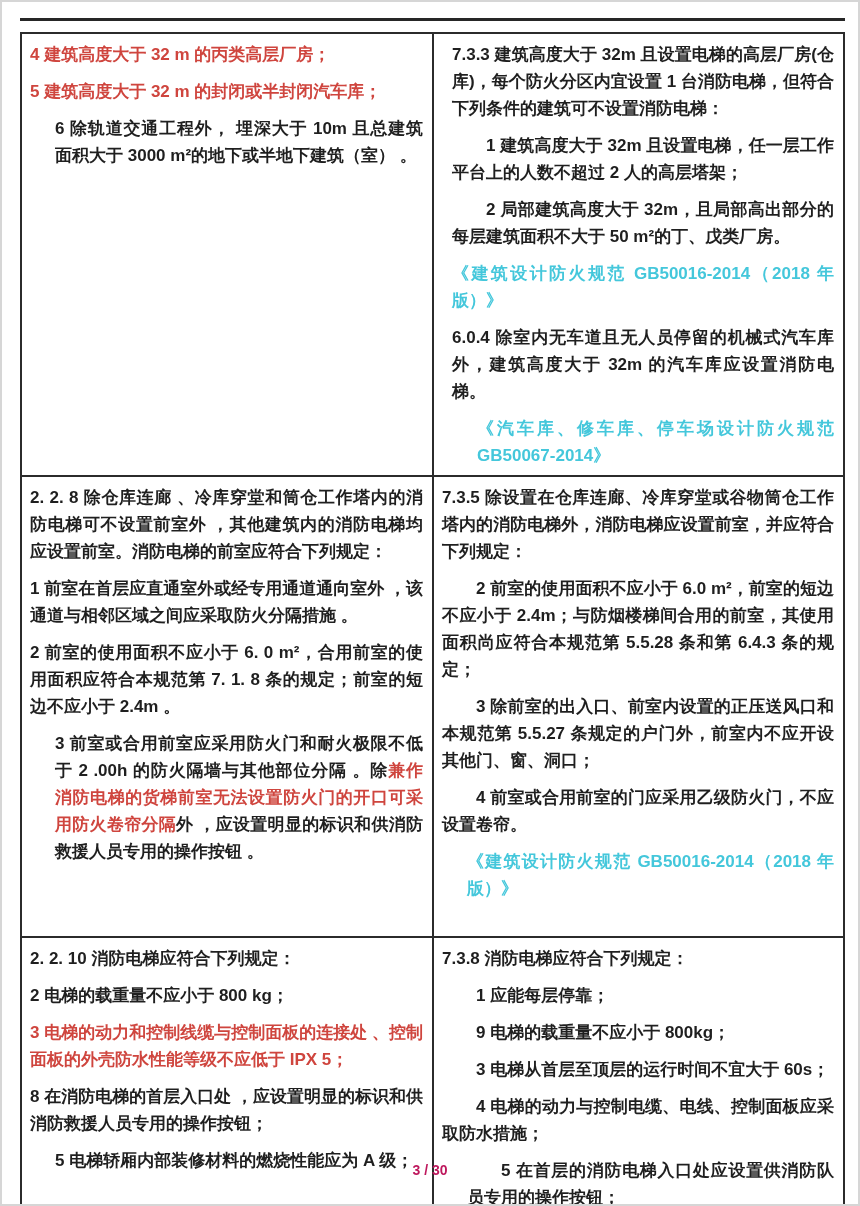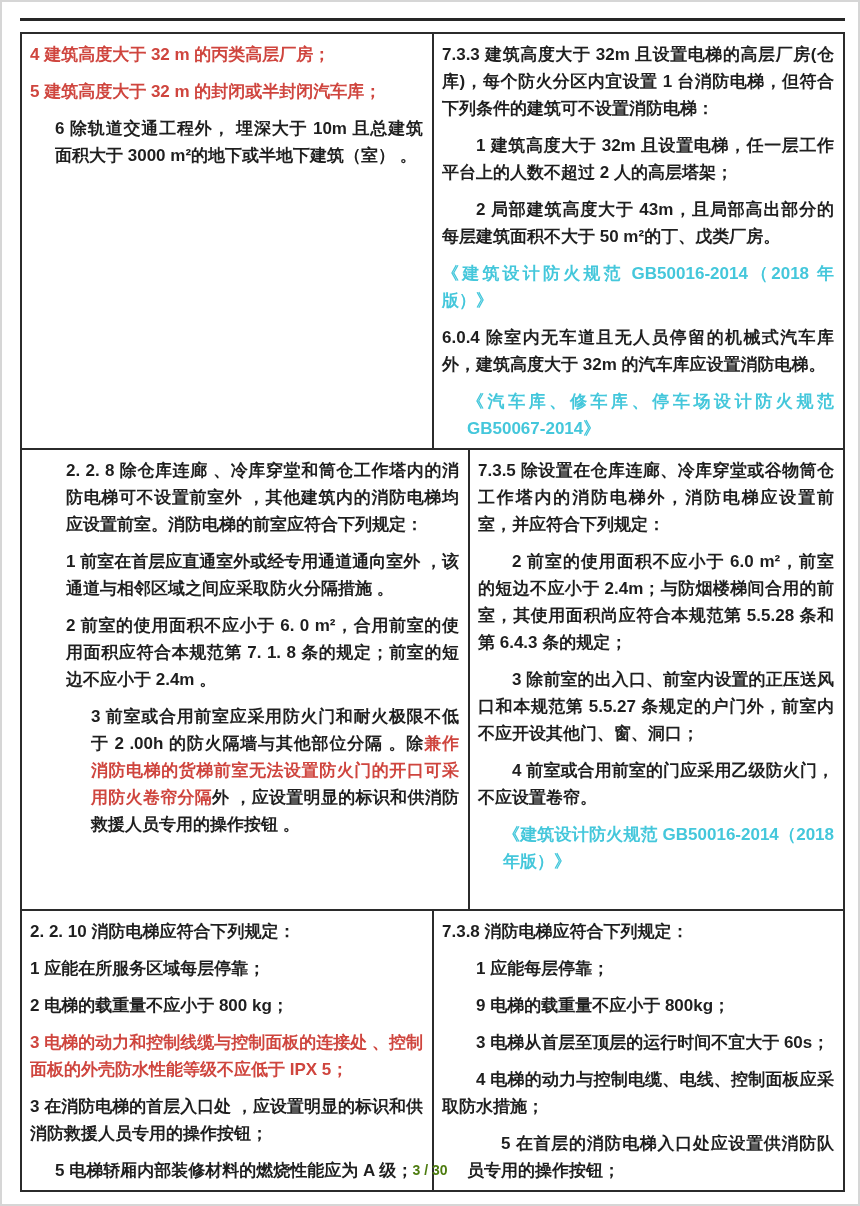--- a/index.html
+++ b/index.html
@@ -25,22 +25,22 @@
     left: 18px;
     top: 30px;
     width: 825px;
     border: 2px solid #2b2b2b;
   }
   .row {
     display: flex;
     border-bottom: 2px solid #2b2b2b;
   }
   .row:last-child { border-bottom: none; }
-  .row.r1 { min-height: 371px; }
-  .row.r2 { min-height: 461px; padding-left: 36px; }
+  .row.r1 { min-height: 371px; gap: 10px; }
+  .row.r2 { min-height: 461px; }
   .row.r3 { min-height: 276px; }
   .cell {
     padding: 7px 9px 6px 8px;
     font-size: 17px;
     line-height: 27px;
     font-weight: bold;
     color: var(--text-black, #1f1f1f);
     text-align: justify;
   }
   .cell.left {
@@ -56,39 +56,39 @@
   .run-red   { color: var(--highlight-red, #cf453e); }
   .run-blue  { color: var(--reference-cyan, #44c7db); }
   .footer {
     position: absolute;
     left: 0;
     top: 1160px;
     width: 100%;
     text-align: center;
     font-size: 14px;
     font-weight: bold;
-    color: #4d7c0f;
+    color: #be185d;
   }
 </style>
 </head>
 <body>
 
 <div class="top-rule"></div>
 
 <div class="doc-table">
     <div class="row r1">
       <div class="cell left">
         <p><span class="run-red">4 建筑高度大于 32 m 的丙类高层厂房；</span></p>
         <p><span class="run-red">5 建筑高度大于 32 m 的封闭或半封闭汽车库；</span></p>
         <p><span class="run-black">6 除轨道交通工程外， 埋深大于 10m 且总建筑面积大于 3000 m²的地下或半地下建筑（室） 。</span></p>
       </div>
       <div class="cell right">
         <p><span class="run-black">7.3.3 建筑高度大于 32m 且设置电梯的高层厂房(仓库)，每个防火分区内宜设置 1 台消防电梯，但符合下列条件的建筑可不设置消防电梯：</span></p>
         <p class="indent"><span class="run-black">1 建筑高度大于 32m 且设置电梯，任一层工作平台上的人数不超过 2 人的高层塔架；</span></p>
-        <p class="indent"><span class="run-black">2 局部建筑高度大于 43m，且局部高出部分的每层建筑面积不大于 50 m²的丁、戊类厂房。</span></p>
+        <p class="indent"><span class="run-black">2 局部建筑高度大于 32m，且局部高出部分的每层建筑面积不大于 50 m²的丁、戊类厂房。</span></p>
         <p><span class="run-blue">《建筑设计防火规范 GB50016-2014（2018 年版）》</span></p>
         <p><span class="run-black">6.0.4 除室内无车道且无人员停留的机械式汽车库外，建筑高度大于 32m 的汽车库应设置消防电梯。</span></p>
         <p><span class="run-blue">《汽车库、修车库、停车场设计防火规范 GB50067-2014》</span></p>
       </div>
     </div>
     <div class="row r2">
       <div class="cell left">
         <p><span class="run-black">2. 2. 8 除仓库连廊 、冷库穿堂和筒仓工作塔内的消防电梯可不设置前室外 ，其他建筑内的消防电梯均应设置前室。消防电梯的前室应符合下列规定：</span></p>
         <p><span class="run-black">1 前室在首层应直通室外或经专用通道通向室外 ，该通道与相邻区域之间应采取防火分隔措施 。</span></p>
         <p><span class="run-black">2 前室的使用面积不应小于 6. 0 m²，合用前室的使用面积应符合本规范第 7. 1. 8 条的规定；前室的短边不应小于 2.4m 。</span></p>
@@ -98,24 +98,23 @@
         <p><span class="run-black">7.3.5 除设置在仓库连廊、冷库穿堂或谷物筒仓工作塔内的消防电梯外，消防电梯应设置前室，并应符合下列规定：</span></p>
         <p class="indent"><span class="run-black">2 前室的使用面积不应小于 6.0 m²，前室的短边不应小于 2.4m；与防烟楼梯间合用的前室，其使用面积尚应符合本规范第 5.5.28 条和第 6.4.3 条的规定；</span></p>
         <p class="indent"><span class="run-black">3 除前室的出入口、前室内设置的正压送风口和本规范第 5.5.27 条规定的户门外，前室内不应开设其他门、窗、洞口；</span></p>
         <p class="indent"><span class="run-black">4 前室或合用前室的门应采用乙级防火门，不应设置卷帘。</span></p>
         <p><span class="run-blue">《建筑设计防火规范 GB50016-2014（2018 年版）》</span></p>
       </div>
     </div>
     <div class="row r3">
       <div class="cell left">
         <p><span class="run-black">2. 2. 10 消防电梯应符合下列规定：</span></p>
-        <p><span class="run-black">1 应能在所服务区域每层停靠；</span></p>
         <p><span class="run-black">2 电梯的载重量不应小于 800 kg；</span></p>
         <p><span class="run-red">3 电梯的动力和控制线缆与控制面板的连接处 、控制面板的外壳防水性能等级不应低于 IPX 5；</span></p>
-        <p><span class="run-black">3 在消防电梯的首层入口处 ，应设置明显的标识和供消防救援人员专用的操作按钮；</span></p>
+        <p><span class="run-black">8 在消防电梯的首层入口处 ，应设置明显的标识和供消防救援人员专用的操作按钮；</span></p>
         <p><span class="run-black">5 电梯轿厢内部装修材料的燃烧性能应为 A 级；</span></p>
       </div>
       <div class="cell right">
         <p><span class="run-black">7.3.8 消防电梯应符合下列规定：</span></p>
         <p class="indent"><span class="run-black">1 应能每层停靠；</span></p>
         <p class="indent"><span class="run-black">9 电梯的载重量不应小于 800kg；</span></p>
         <p class="indent"><span class="run-black">3 电梯从首层至顶层的运行时间不宜大于 60s；</span></p>
         <p class="indent"><span class="run-black">4 电梯的动力与控制电缆、电线、控制面板应采取防水措施；</span></p>
         <p class="indent"><span class="run-black">5 在首层的消防电梯入口处应设置供消防队员专用的操作按钮；</span></p>
       </div>

